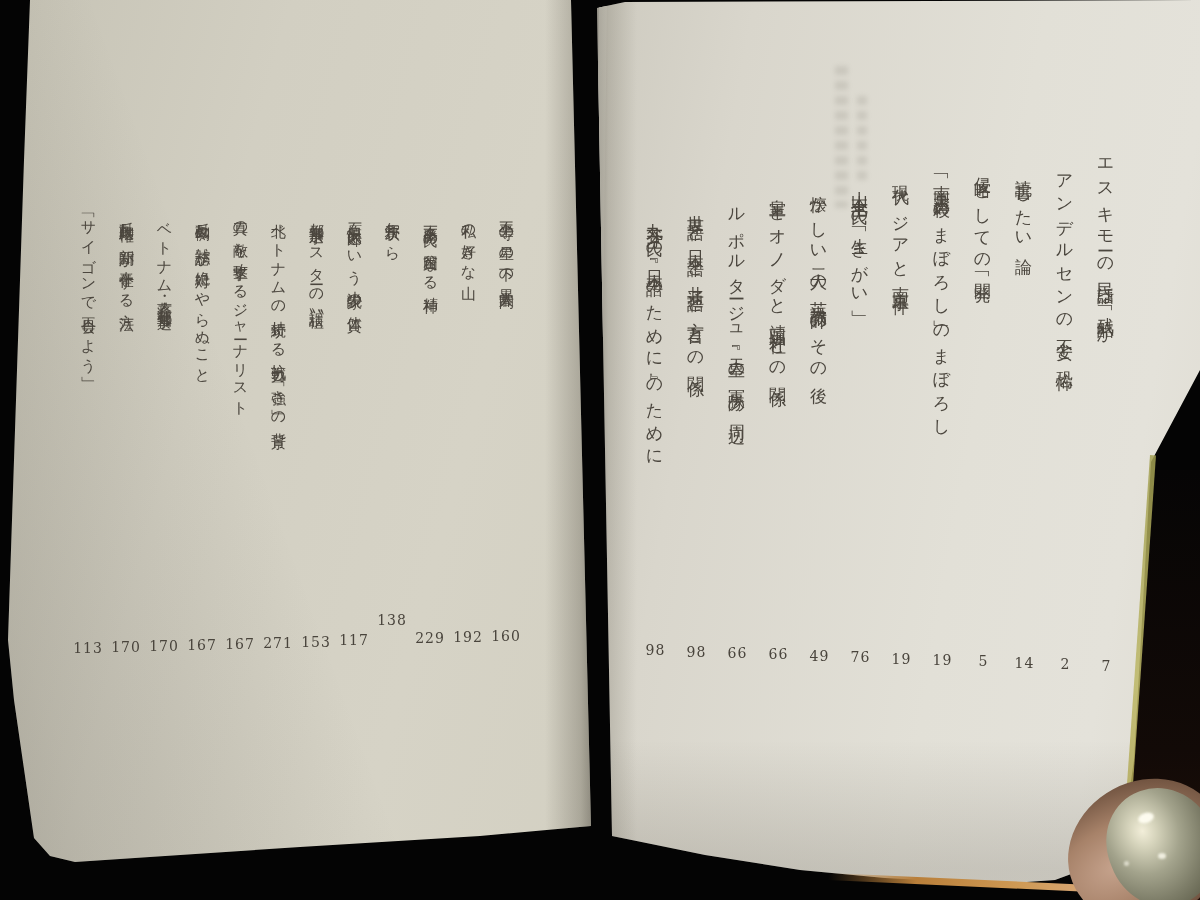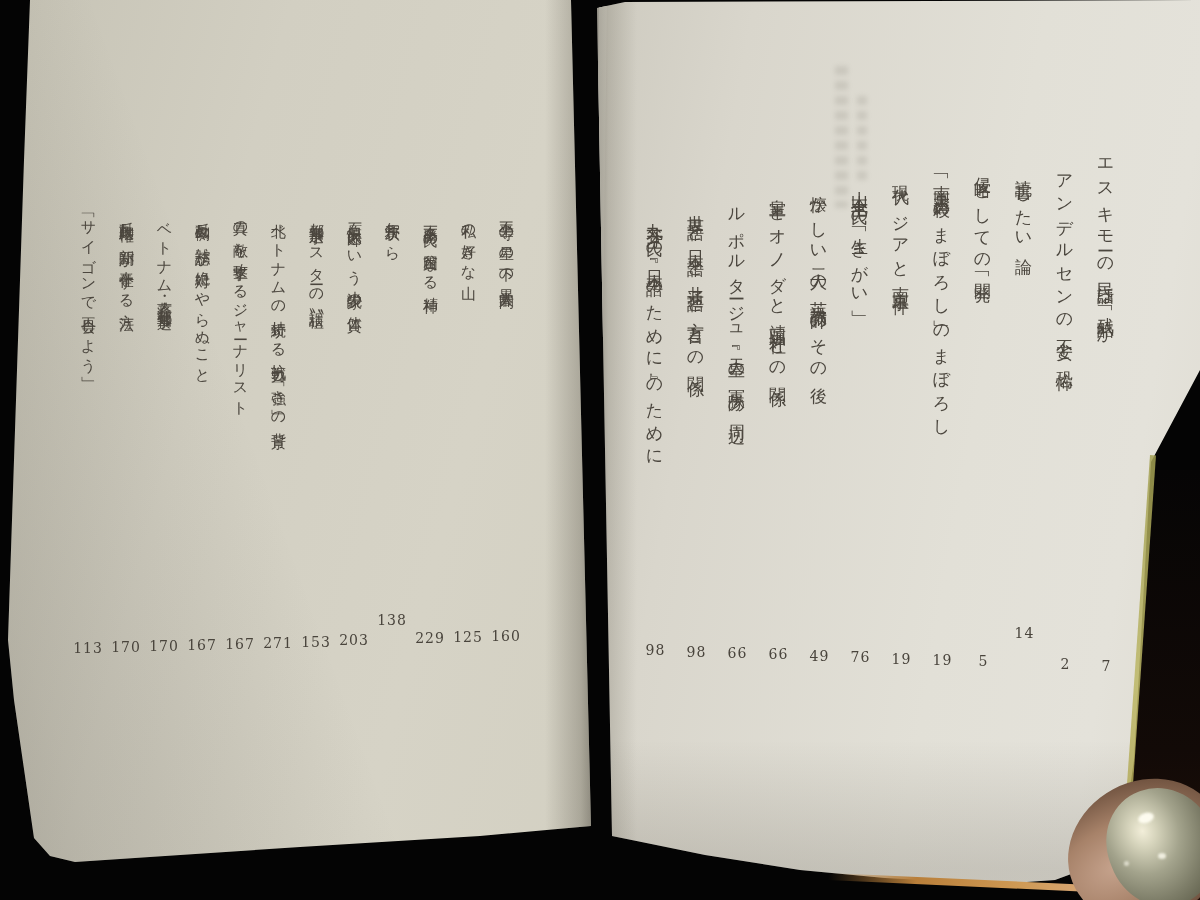--- a/index.html
+++ b/index.html
@@ -53,21 +53,21 @@
   .rp-text .entry:nth-child(5) .title{margin-top:20px}
   .rp-text .entry:nth-child(6) .title{margin-top:24px}
   .rp-text .entry:nth-child(7) .title{margin-top:30px}
   .rp-text .entry:nth-child(8) .title{margin-top:34px}
   .rp-text .entry:nth-child(9) .title{margin-top:38px}
   .rp-text .entry:nth-child(10) .title{margin-top:48px}
   .rp-text .entry:nth-child(11) .title{margin-top:54px}
   .rp-text .entry:nth-child(12) .title{margin-top:62px}
   .rp-text .entry:nth-child(1) .num{top:510px}
   .rp-text .entry:nth-child(2) .num{top:508px}
-  .rp-text .entry:nth-child(3) .num{top:477px}
+  .rp-text .entry:nth-child(3) .num{top:507px}
   .rp-text .entry:nth-child(4) .num{top:505px}
   .rp-text .entry:nth-child(5) .num{top:504px}
   .rp-text .entry:nth-child(6) .num{top:503px}
   .rp-text .entry:nth-child(7) .num{top:501px}
   .rp-text .entry:nth-child(8) .num{top:500px}
   .rp-text .entry:nth-child(9) .num{top:498px}
   .rp-text .entry:nth-child(10) .num{top:497px}
   .rp-text .entry:nth-child(11) .num{top:496px}
   .rp-text .entry:nth-child(12) .num{top:494px}
 
@@ -134,33 +134,33 @@
     <div class="lp-shade"></div>
     <div class="lp-gutter"></div>
 
     <div class="toc lp-text">
       <div class="entry">
         <span class="title">不平等の星の下の異常人間</span>
         <span class="num">160</span>
       </div>
       <div class="entry">
         <span class="title">私の好きな山</span>
-        <span class="num">125</span>
+        <span class="num">192</span>
       </div>
       <div class="entry">
         <span class="title">本多勝一氏の貧困なる精神</span>
         <span class="num">229</span>
       </div>
       <div class="entry">
         <span class="title">年賀状から</span>
         <span class="num">138</span>
       </div>
       <div class="entry">
         <span class="title">石原慎太郎という小説家の体質</span>
-        <span class="num">203</span>
+        <span class="num">117</span>
       </div>
       <div class="entry">
         <span class="title">都知事選ポスターの〝誤植〟</span>
         <span class="num">153</span>
       </div>
       <div class="entry">
         <span class="title">北ベトナムの持続する抗戦力と「強さ」の背景</span>
         <span class="num">271</span>
       </div>
       <div class="entry">

